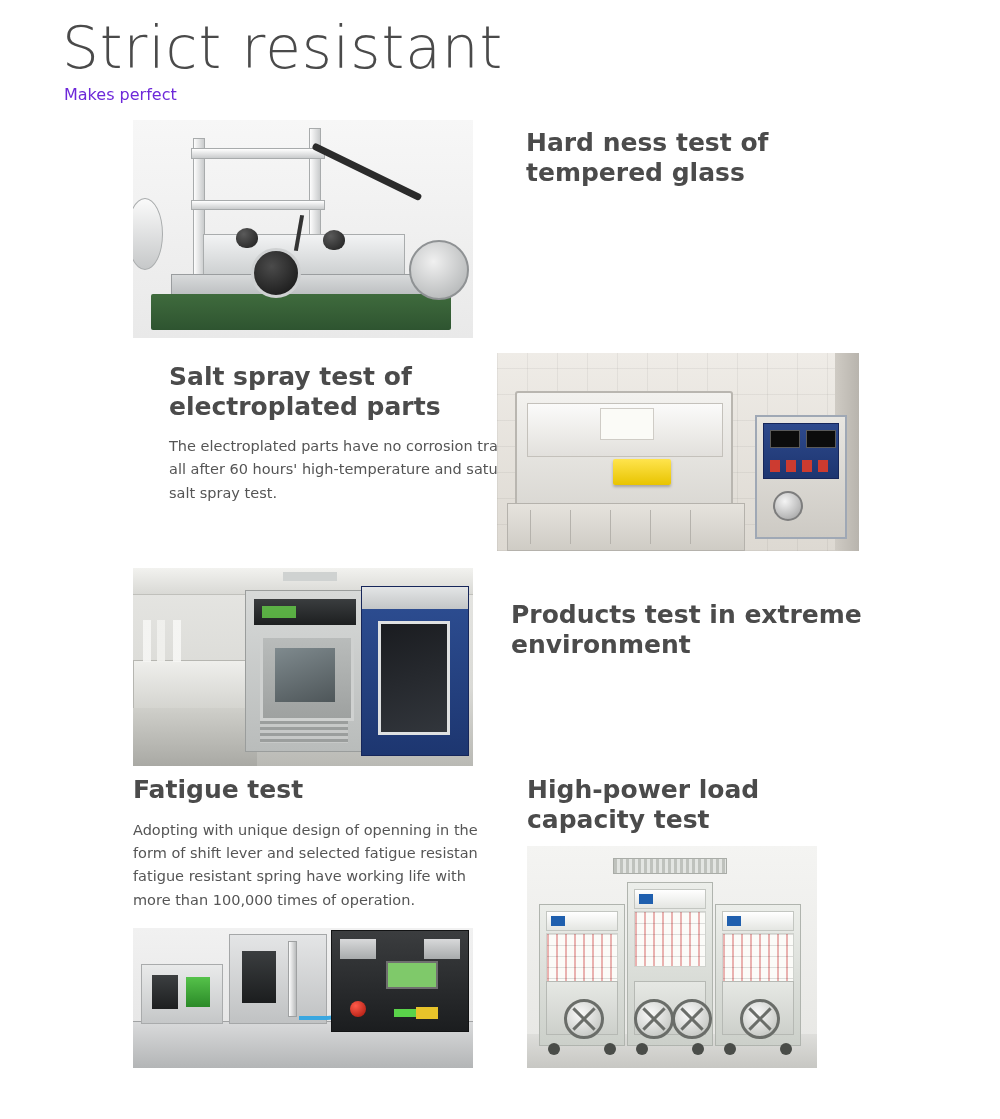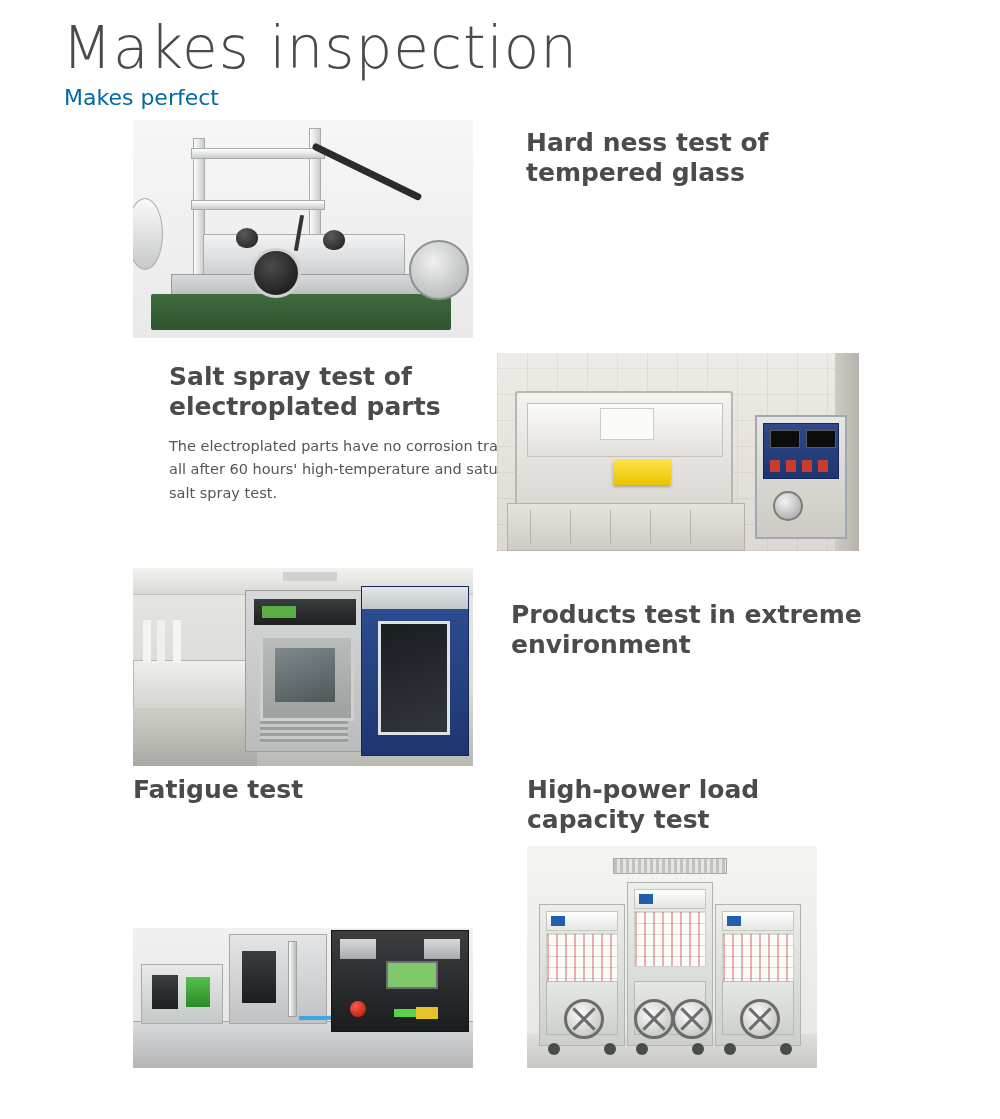--- a/index.html
+++ b/index.html
@@ -27,22 +27,22 @@
     font-family: "DejaVu Sans", "Liberation Sans", sans-serif;
     font-size: 58px;
     font-weight: 300;
     color: #4a4a4a;
     letter-spacing: 1px;
     line-height: 1.05;
     margin: 0;
     white-space: nowrap;
   }
   .sub-title {
-    font-size: 22px;
-    color: #0369a1;
+    font-size: 16px;
+    color: #6d28d9;
     margin: 6px 0 0 2px;
     font-weight: 400;
   }
 
   
   .block {
     position: absolute;
   }
   .block-title {
     font-size: 25px;
@@ -398,21 +398,21 @@
   #photo-load .top-duct {
     position: absolute; left: 86px; top: 12px; width: 112px; height: 14px;
     background: repeating-linear-gradient(90deg,#bfc2bd 0 3px,#e3e5e2 3px 6px);
     border: 1px solid #a9aca7;
   }
 </style>
 </head>
 <body>
 
 <div class="page-header">
-  <h1 class="main-title">Makes inspection</h1>
+  <h1 class="main-title">Strict resistant</h1>
   <div class="sub-title">Makes perfect</div>
 </div>
 
 <div class="photo" id="photo-hardness">
   <div class="bg-wall"></div>
   <div class="disc-left"></div>
   <div class="post-l"></div>
   <div class="post-r"></div>
   <div class="arm-top"></div>
   <div class="arm-mid"></div>
@@ -475,20 +475,21 @@
     <div class="glass"></div>
   </div>
 </div>
 
 <div class="block" style="left:497px; top:600px; width:382px;margin-left:14px;">
   <h2 class="block-title">Products test in extreme environment</h2>
 </div>
 
 <div class="block" style="left:133px; top:775px; width:372px;">
   <h2 class="block-title">Fatigue test</h2>
+  <p class="block-body">Adopting with unique design of openning in the form of shift lever and selected fatigue resistan fatigue resistant spring have working life with more than 100,000 times of operation.</p>
 </div>
 
 <div class="photo" id="photo-fatigue">
   <div class="table"></div>
   <div class="rig-left">
     <div class="dev"></div>
     <div class="dev2"></div>
   </div>
   <div class="rig-mid">
     <div class="blk"></div>

